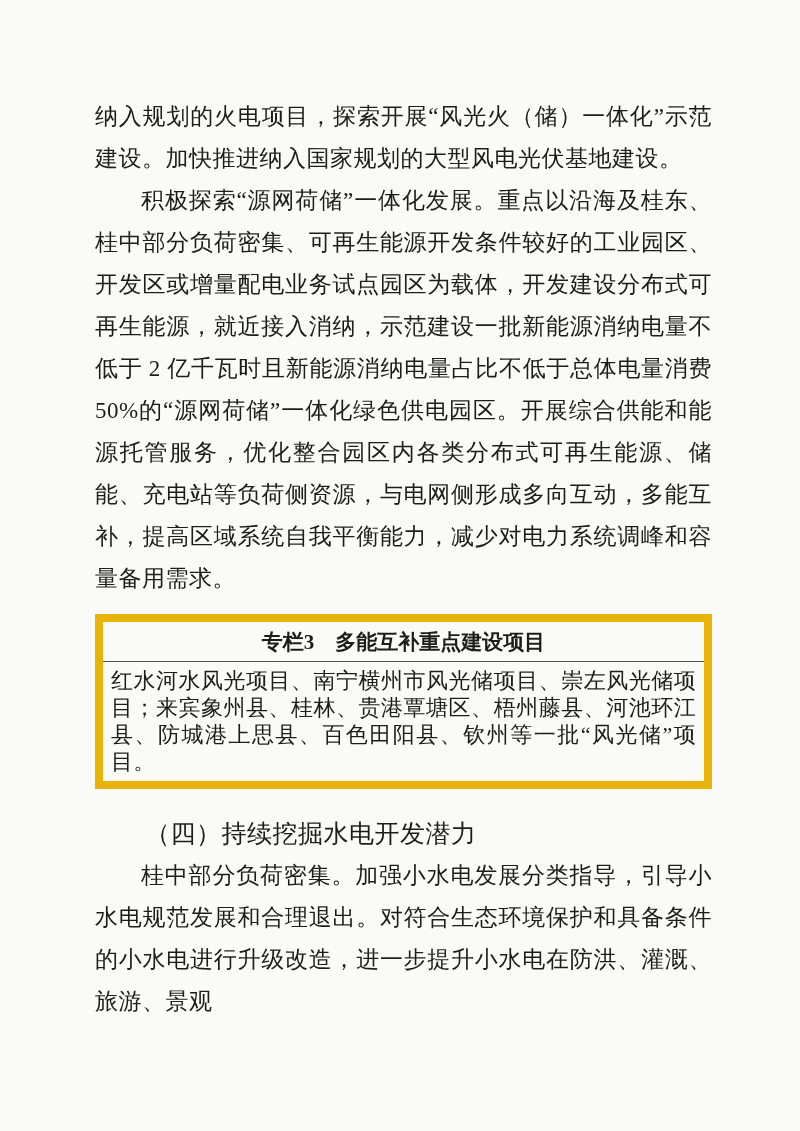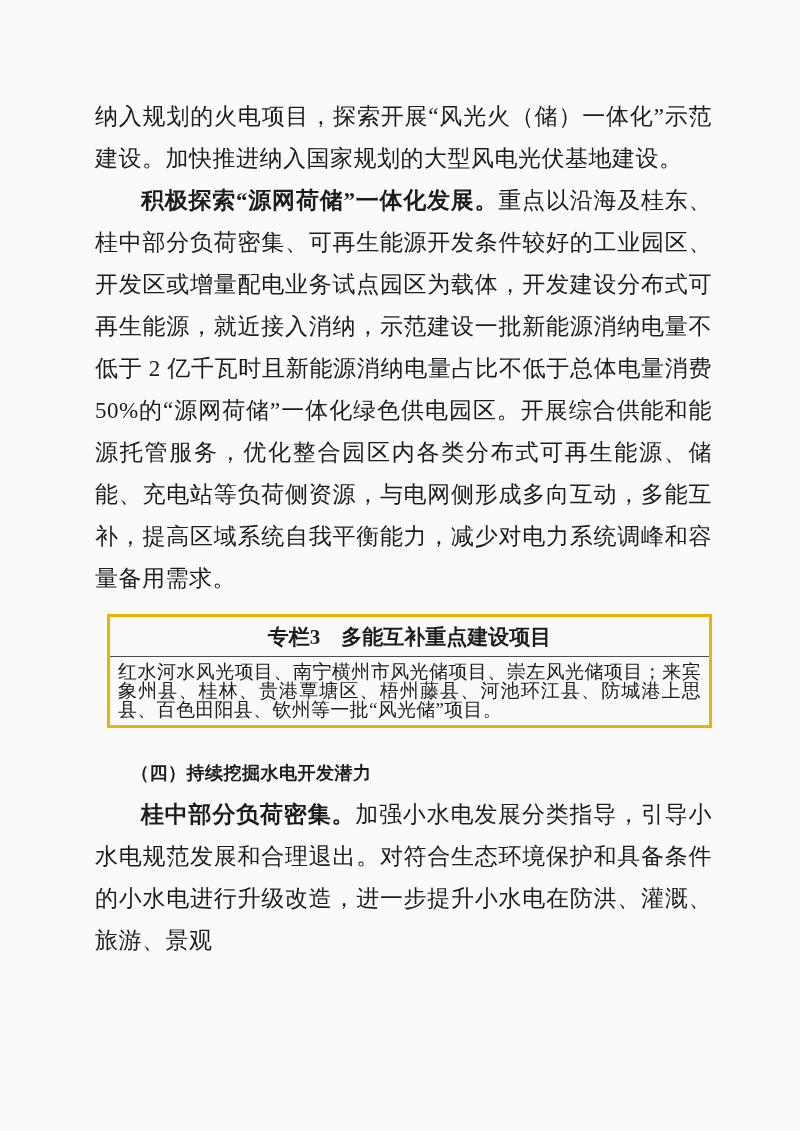--- a/index.html
+++ b/index.html
@@ -21,44 +21,44 @@
   }
   .para {
     margin: 0;
     font-size: 23px;
     line-height: 42px;
     text-align: justify;
     text-justify: inter-ideograph;
     letter-spacing: 0.5px;
   }
   .para.indent { text-indent: 2em; }
-  .lead { font-weight: bold; }
+  .lead { font-weight: normal; }
   .column-box {
-    margin: 14px 0 16px 12px;
-    border: 3px solid #eab308;
+    margin: 14px 0 16px 0;
+    border: 8px solid #eab308;
   }
   .box-title {
     font-size: 21px;
     font-weight: bold;
     text-align: center;
     line-height: 28px;
     padding: 6px 4px 5px 4px;
     border-bottom: 1px solid #4d4d4d;
   }
   .box-body {
-    font-size: 19px;
-    line-height: 19px;
+    font-size: 22px;
+    line-height: 27px;
     text-align: justify;
     padding: 5px 8px 6px 8px;
     letter-spacing: 0.3px;
   }
   .section-heading {
     margin: 24px 0 0 0;
-    font-size: 18px;
-    font-weight: bold;
+    font-size: 25px;
+    font-weight: normal;
     line-height: 42px;
     text-indent: 2em;
     letter-spacing: 0.5px;
   }
 </style>
 </head>
 <body>
 
 <div class="page">
 

